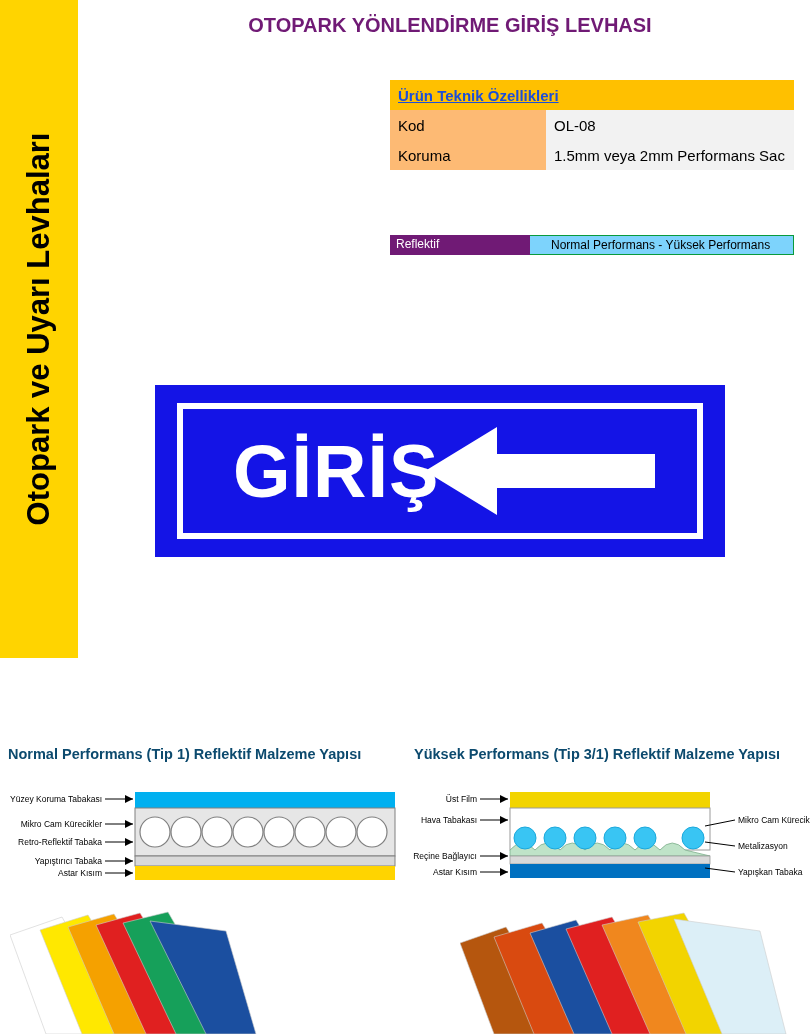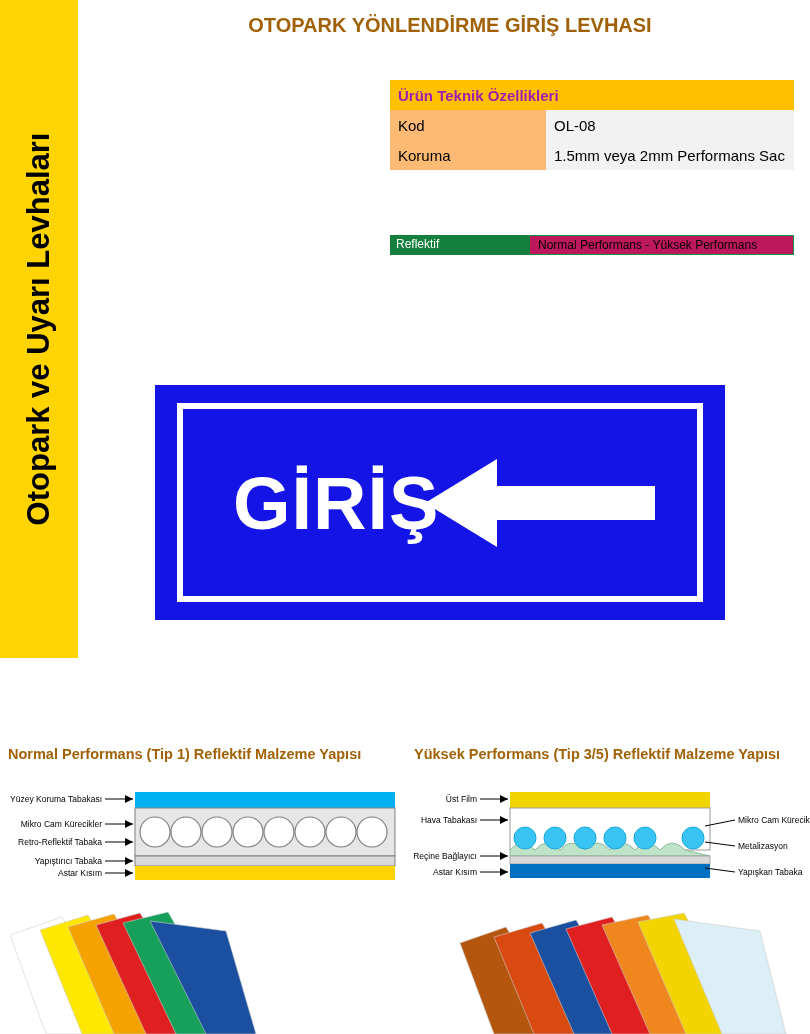--- a/index.html
+++ b/index.html
@@ -25,82 +25,82 @@
     display:flex;align-items:center;justify-content:center;
     font-size:31px;font-weight:bold;color:#000;
     white-space:nowrap;
     letter-spacing:0px;
   }
 
   
   .page-title{
     position:absolute;left:180px;top:14px;width:540px;
     text-align:center;
-    color:#a16207;font-weight:bold;font-size:20px;
+    color:#701a75;font-weight:bold;font-size:20px;
   }
 
   
   .spec-table{
     position:absolute;left:390px;top:80px;width:404px;
     border-collapse:collapse;
     font-size:15px;
   }
   .spec-table td{
     padding:4px 8px;
     height:22px;
     vertical-align:middle;
   }
   .spec-head{
-    background:#FFC000;font-weight:bold;color:#a21caf;font-size:15px;
+    background:#FFC000;font-weight:bold;color:#1d4ed8;font-size:15px;text-decoration:underline;
   }
   .spec-key{
     background:#fdba74;width:140px;color:#000;
   }
   .spec-val{
     background:#F2F2F2;color:#000;
   }
 
   
   .reflect-row{
     position:absolute;left:390px;top:235px;width:404px;
     display:flex;font-size:12px;
   }
   .reflect-left{
-    width:140px;background:#15803d;color:#fff;padding:2px 6px;
+    width:140px;background:#701a75;color:#fff;padding:2px 6px;
     box-sizing:border-box;font-weight:normal;
   }
   .reflect-right{
-    flex:1;background:#be185d;color:#000;padding:2px 8px;
+    flex:1;background:#7dd3fc;color:#000;padding:2px 21px;
     box-sizing:border-box;border:1px solid #0A9A3C;border-left:none;
   }
 
   
   .sign{
-    position:absolute;left:155px;top:385px;width:570px;height:235px;
+    position:absolute;left:155px;top:385px;width:570px;height:172px;
     background:#1414E6;
     box-sizing:border-box;
   }
   .sign-inner{
     position:absolute;left:22px;top:18px;right:22px;bottom:18px;
     border:6px solid #ffffff;
   }
   .sign-text{
     position:absolute;left:50px;top:50%;transform:translateY(-50%);
     color:#ffffff;font-weight:bold;font-size:74px;
     letter-spacing:1px;
     font-family:"Liberation Sans", sans-serif;
   }
   .arrow{
     position:absolute;right:42px;top:50%;transform:translateY(-50%);
     width:230px;height:96px;
   }
 
   
   .diagram-title{
-    position:absolute;color:#a16207;font-weight:bold;font-size:14.5px;
+    position:absolute;color:#0c4a6e;font-weight:bold;font-size:14.5px;
     white-space:nowrap;
   }
   .dg1-title{left:8px;top:746px;}
   .dg2-title{left:414px;top:746px;}
 </style>
 </head>
 <body>
 
 <div class="side-banner">
   <div class="side-banner-text">Otopark ve Uyarı Levhaları</div>
@@ -132,21 +132,21 @@
 <div class="sign">
   <div class="sign-inner">
     <div class="sign-text">GİRİŞ</div>
     <svg class="arrow" viewBox="0 0 230 96">
       <polygon points="0,48 72,4 72,31 230,31 230,65 72,65 72,92" fill="#ffffff"></polygon>
     </svg>
   </div>
 </div>
 
 <div class="diagram-title dg1-title">Normal Performans (Tip 1) Reflektif Malzeme Yapısı</div>
-<div class="diagram-title dg2-title">Yüksek Performans (Tip 3/5) Reflektif Malzeme Yapısı</div>
+<div class="diagram-title dg2-title">Yüksek Performans (Tip 3/1) Reflektif Malzeme Yapısı</div>
 
 <svg style="position:absolute;left:0px;top:780px;" width="405" height="130">
 
   <rect x="135" y="12" width="260" height="16" fill="#00B0F0"></rect>
   <rect x="135" y="28" width="260" height="48" fill="#E6E6E6" stroke="#808080" stroke-width="1"></rect>
   <g fill="#ffffff" stroke="#808080" stroke-width="1.2">
     <circle cx="155" cy="52" r="15"></circle>
     <circle cx="186" cy="52" r="15"></circle>
     <circle cx="217" cy="52" r="15"></circle>
     <circle cx="248" cy="52" r="15"></circle>

